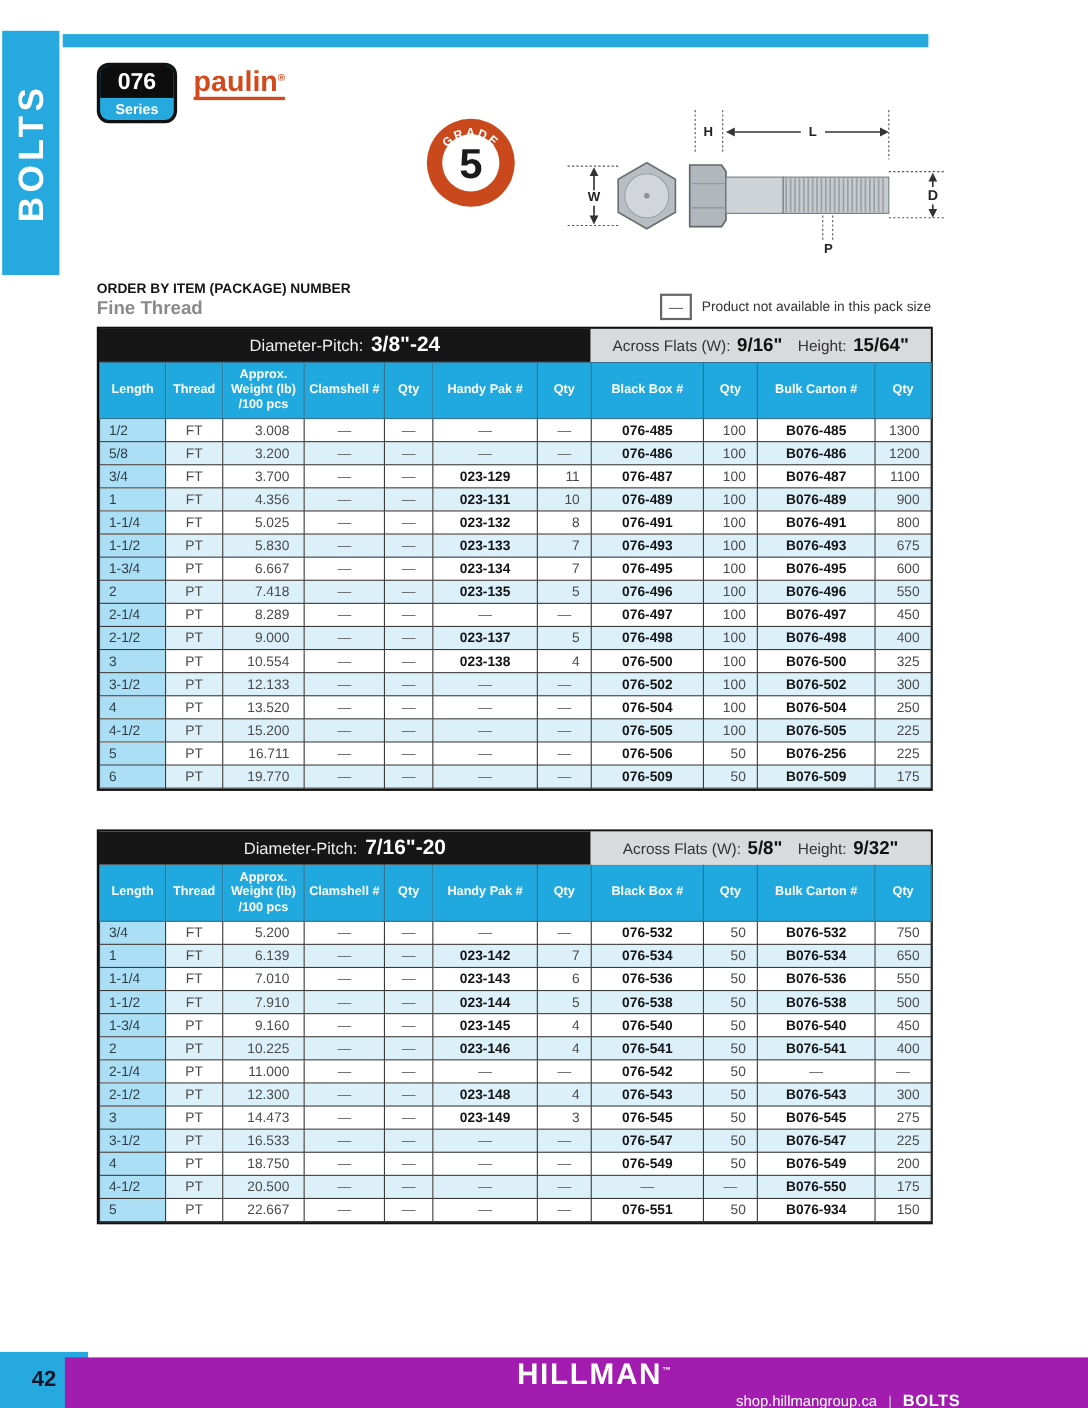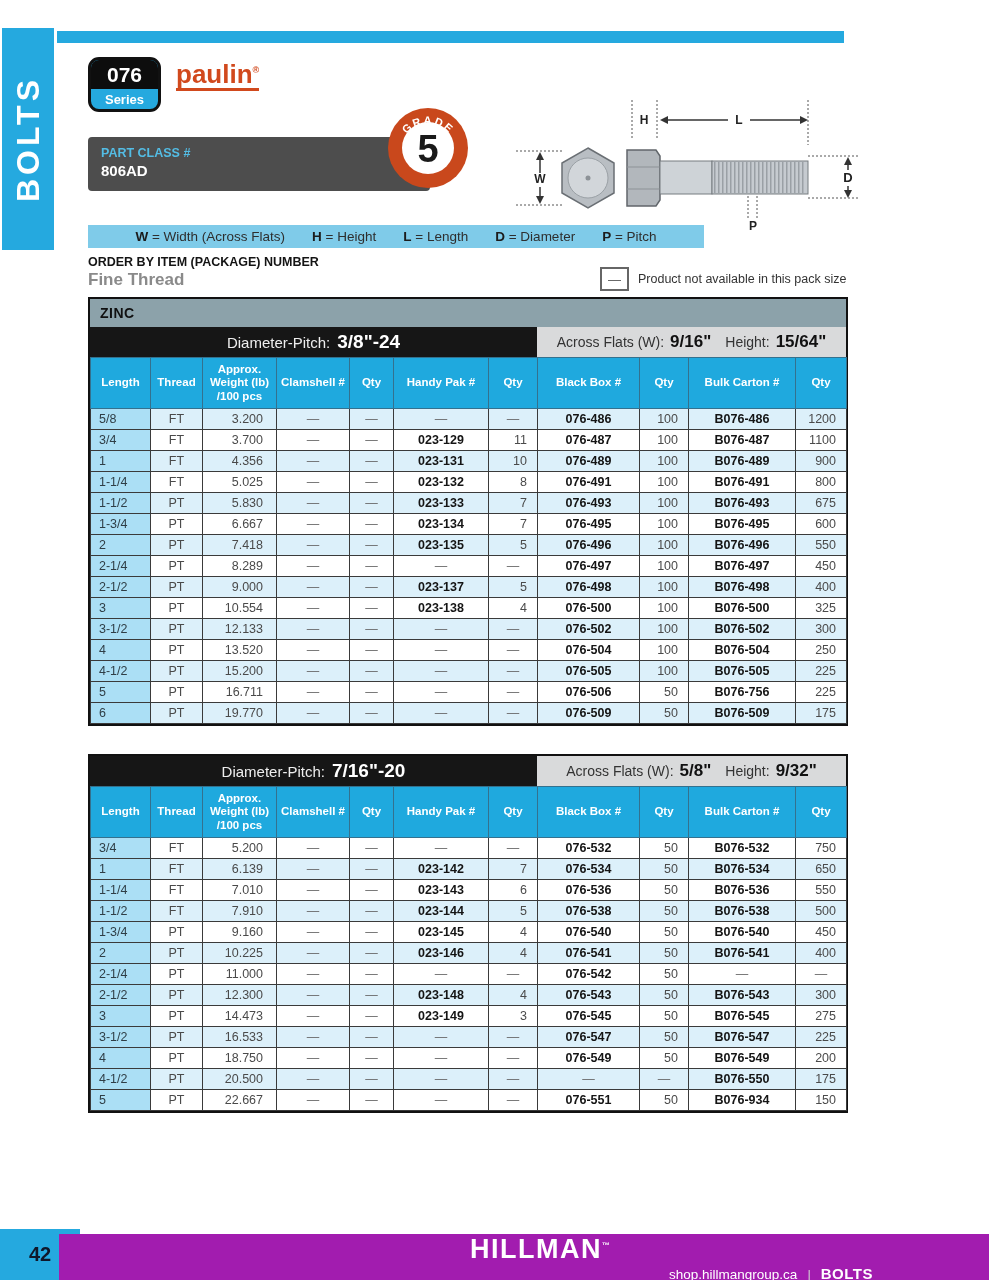--- a/index.html
+++ b/index.html
@@ -110,24 +110,20 @@
   </div>
 
   <div class="series-badge">
     <div class="series-num">076</div>
     <div class="series-label">Series</div>
   </div>
 
   <div class="brand-logo"><span>paulin</span><sup>®</sup></div>
 
 
-  <div class="part-class">
-    <div class="pc-label">PART CLASS #</div>
-    <div class="pc-value">806AD</div>
-  </div>
 
   <svg class="grade-badge" viewBox="0 0 84 84">
     <circle cx="42" cy="42" r="40" fill="#C9481C"></circle>
     <circle cx="42" cy="42" r="26" fill="#ffffff"></circle>
     <path id="gArc" d="M 14,46 A 28,28 0 0 1 70,46" fill="none"></path>
     <text font-size="11" font-weight="bold" fill="#ffffff" letter-spacing="2">
       <textPath href="#gArc" xlink:href="#gArc" startOffset="50%" text-anchor="middle">GRADE</textPath>
     </text>
     <text x="42" y="56" font-size="38" font-weight="bold" fill="#1a1a1a" text-anchor="middle">5</text>
   </svg>
@@ -170,38 +166,30 @@
     <line x1="348" y1="74" x2="348" y2="80" stroke="#333" stroke-width="1.5"></line>
     <line x1="348" y1="96" x2="348" y2="101" stroke="#333" stroke-width="1.5"></line>
     <polygon points="348,108 344,100 352,100" fill="#333"></polygon>
     <text x="348" y="92" font-size="13" font-weight="bold" fill="#222" text-anchor="middle">D</text>
 
     <line x1="248" y1="106" x2="248" y2="128" stroke="#555" stroke-dasharray="2,2"></line>
     <line x1="257" y1="106" x2="257" y2="128" stroke="#555" stroke-dasharray="2,2"></line>
     <text x="253" y="140" font-size="12" font-weight="bold" fill="#222" text-anchor="middle">P</text>
   </svg>
 
-  <div class="legend-bar">
-    <span><b>W</b> <span>= Width (Across Flats)</span></span>
-    <span><b>H</b> <span>= Height</span></span>
-    <span><b>L</b> <span>= Length</span></span>
-    <span><b>D</b> <span>= Diameter</span></span>
-    <span><b>P</b> <span>= Pitch</span></span>
-  </div>
 
   <div class="order-by">ORDER BY ITEM (PACKAGE) NUMBER</div>
   <div class="fine-thread">Fine Thread</div>
 
   <div class="note">
     <div class="note-box">—</div>
     <div class="note-text">Product not available in this pack size</div>
   </div>
 
   <div class="section" id="section1">
-    <div class="zinc">ZINC</div>
     <div class="band">
       <div class="band-black">
         <span class="dp-label">Diameter-Pitch:</span>
         <span class="dp-value">3/8"-24</span>
       </div>
       <div class="band-gray">
         <span class="af-label">Across Flats (W):</span>
         <span class="af-value sp">9/16"</span>
         <span class="af-label">Height:</span>
         <span class="af-value">15/64"</span>
@@ -232,20 +220,33 @@
             <th class="col4">Qty</th>
             <th class="col5">Handy Pak #</th>
             <th class="col6">Qty</th>
             <th class="col7">Black Box #</th>
             <th class="col8">Qty</th>
             <th class="col9">Bulk Carton #</th>
             <th class="col10">Qty</th>
           </tr>
         </thead>
       <tbody>
+          <tr>
+            <td class="col0 a-l">1/2</td>
+            <td class="col1 a-c">FT</td>
+            <td class="col2 a-r">3.008</td>
+            <td class="col3 a-c dash">—</td>
+            <td class="col4 a-r dash">—</td>
+            <td class="col5 a-c dash">—</td>
+            <td class="col6 a-r dash">—</td>
+            <td class="col7 a-c pn">076-485</td>
+            <td class="col8 a-r">100</td>
+            <td class="col9 a-c pn">B076-485</td>
+            <td class="col10 a-r">1300</td>
+          </tr>
           <tr class="alt">
             <td class="col0 a-l">5/8</td>
             <td class="col1 a-c">FT</td>
             <td class="col2 a-r">3.200</td>
             <td class="col3 a-c dash">—</td>
             <td class="col4 a-r dash">—</td>
             <td class="col5 a-c dash">—</td>
             <td class="col6 a-r dash">—</td>
             <td class="col7 a-c pn">076-486</td>
             <td class="col8 a-r">100</td>
@@ -411,21 +412,21 @@
           <tr>
             <td class="col0 a-l">5</td>
             <td class="col1 a-c">PT</td>
             <td class="col2 a-r">16.711</td>
             <td class="col3 a-c dash">—</td>
             <td class="col4 a-r dash">—</td>
             <td class="col5 a-c dash">—</td>
             <td class="col6 a-r dash">—</td>
             <td class="col7 a-c pn">076-506</td>
             <td class="col8 a-r">50</td>
-            <td class="col9 a-c pn">B076-756</td>
+            <td class="col9 a-c pn">B076-256</td>
             <td class="col10 a-r">225</td>
           </tr>
           <tr class="alt">
             <td class="col0 a-l">6</td>
             <td class="col1 a-c">PT</td>
             <td class="col2 a-r">19.770</td>
             <td class="col3 a-c dash">—</td>
             <td class="col4 a-r dash">—</td>
             <td class="col5 a-c dash">—</td>
             <td class="col6 a-r dash">—</td>

